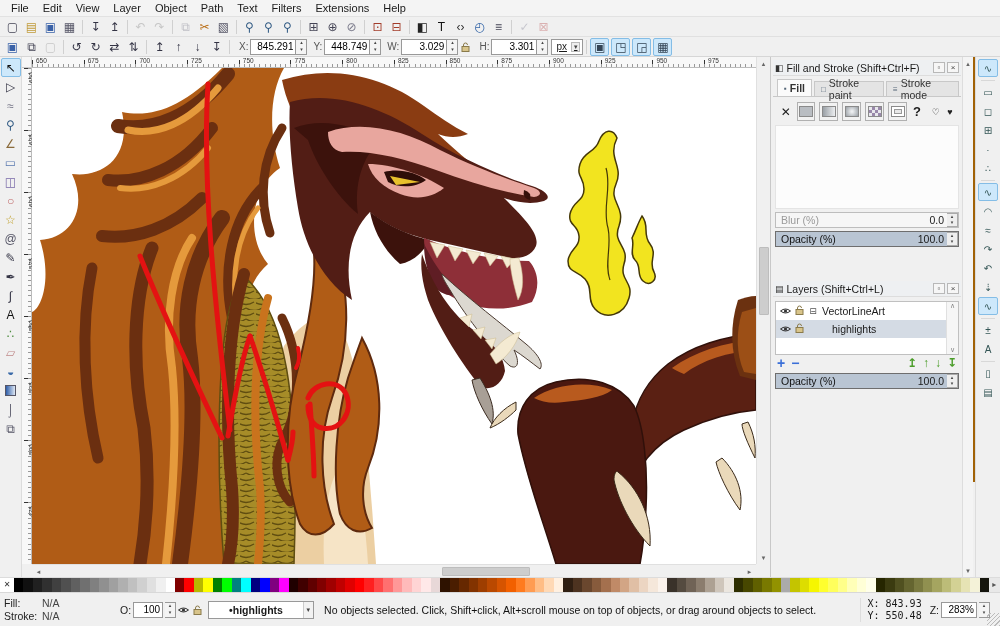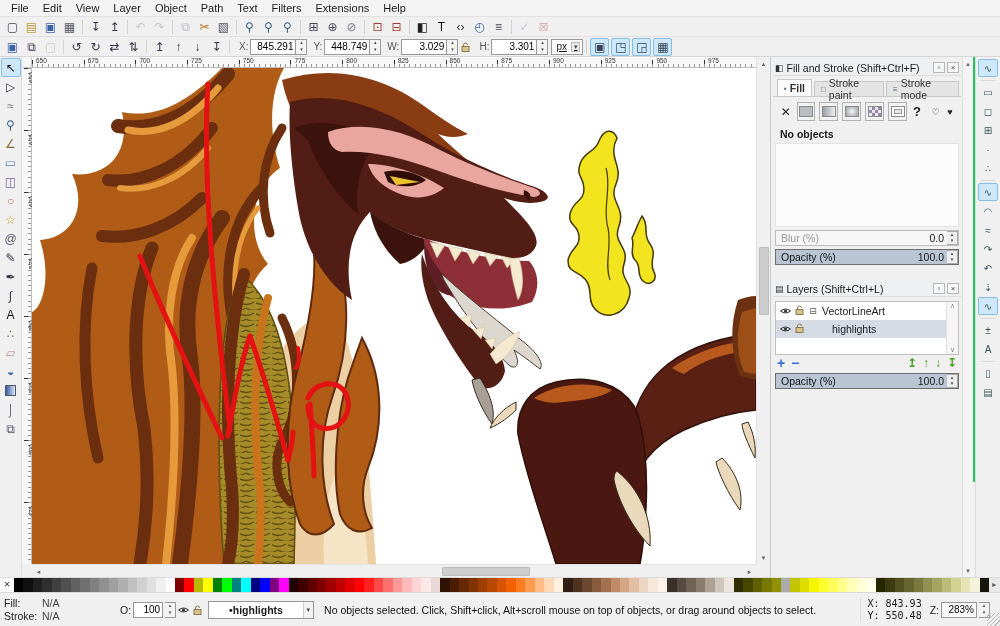--- a/index.html
+++ b/index.html
@@ -1,18 +1,18 @@
 <!DOCTYPE html>
 <html><head>
 <meta charset="utf-8">
 <style>
   * { box-sizing: border-box; margin:0; padding:0; }
   html,body { width:1000px; height:626px; overflow:hidden; }
   body { font-family:"Liberation Sans","DejaVu Sans",sans-serif; font-size:11px; color:#1a1a1a; background:#f0f0f0; }
-  .window { position:relative; width:1000px; height:482px; background:#22c55e; }
+  .window { position:relative; width:1000px; height:482px; background:#a16207; }
 
   
   .menubar { position:absolute; left:0; top:0; width:100%; height:17px; background:#f4f4f4; border-bottom:1px solid #e2e2e2; display:flex; align-items:center; padding-left:4px; }
   .menu-item { padding:1px 7px; cursor:default; }
 
   
   .cmdbar { position:absolute; left:0; top:17px; width:100%; height:20px; background:#f0f0f0; border-bottom:1px solid #e0e0e0; display:flex; align-items:center; padding-left:3px; }
   .ctrlbar { position:absolute; left:0; top:37px; width:100%; height:20px; background:#f0f0f0; border-bottom:1px solid #d6d6d6; display:flex; align-items:center; padding-left:3px; }
   .tbtn { width:19px; height:18px; display:flex; align-items:center; justify-content:center; font-size:12px; line-height:1; border:1px solid transparent; border-radius:2px; }
   .tbtn.dis { opacity:.4; }
@@ -476,21 +476,20 @@
               <span class="inner in-pat"></span>
             </span>
           <span class="paintbtn">
               <span class="inner in-sw"></span>
             </span>
           <span class="paintbtn pb-q">?</span>
           <span style="flex:1;"></span>
           <span class="paintbtn pb-heart">♡</span>
           <span class="paintbtn pb-heart">♥</span>
         </div>
-        <div class="fs-msg">No objects</div>
         <div class="fs-white"></div>
         <div class="sliderrow">
           <span class="slab">Blur (%)</span>
           <span class="sval">0.0</span>
           <span class="spin">
               <span class="su">▴</span>
               <span class="sd">▾</span>
             </span>
         </div>
         <div class="sliderrow filled">

